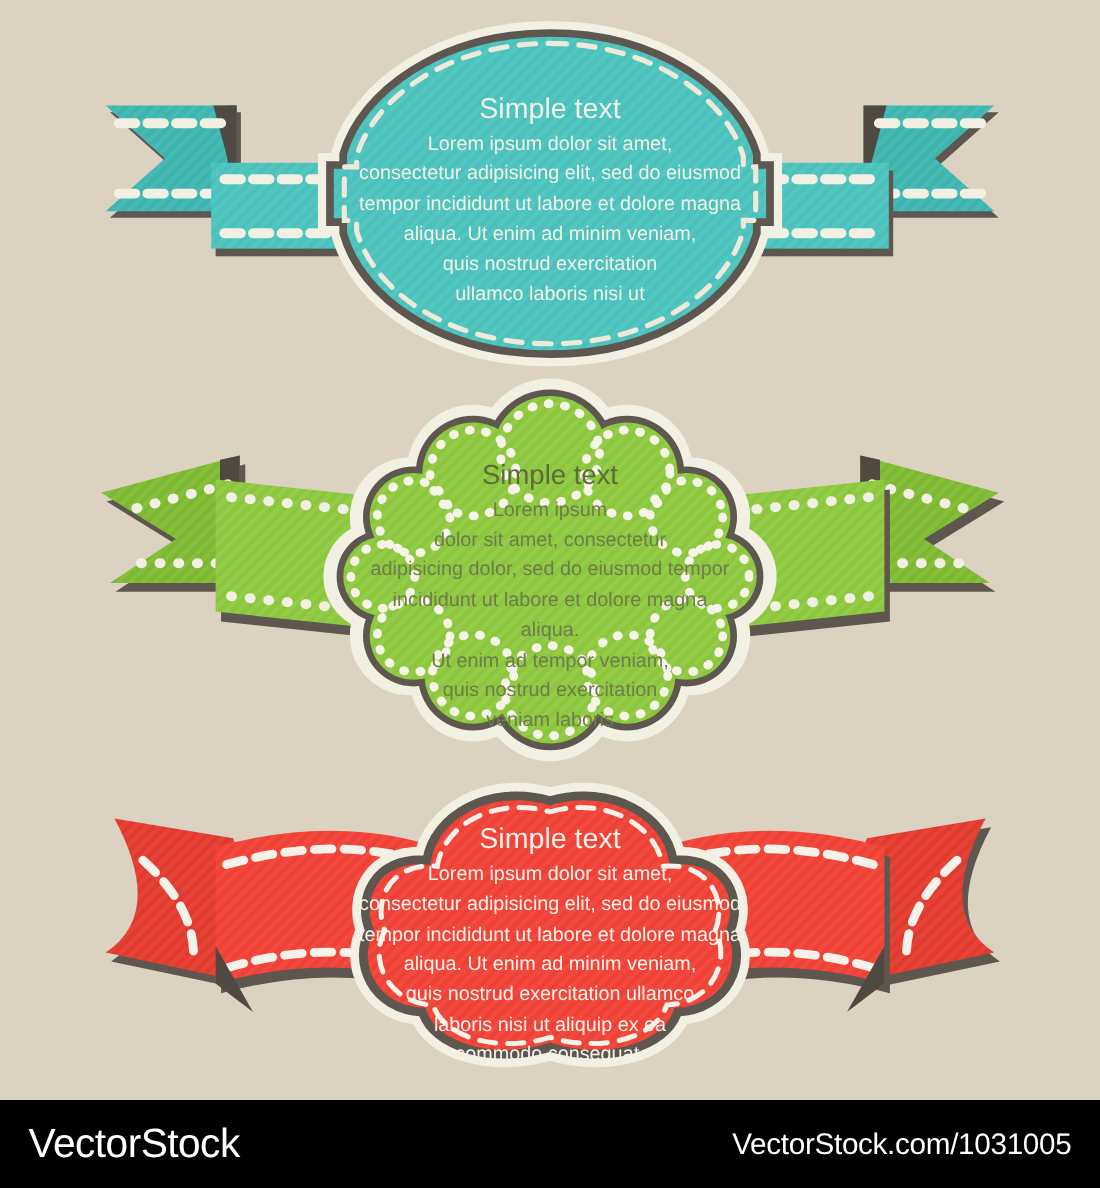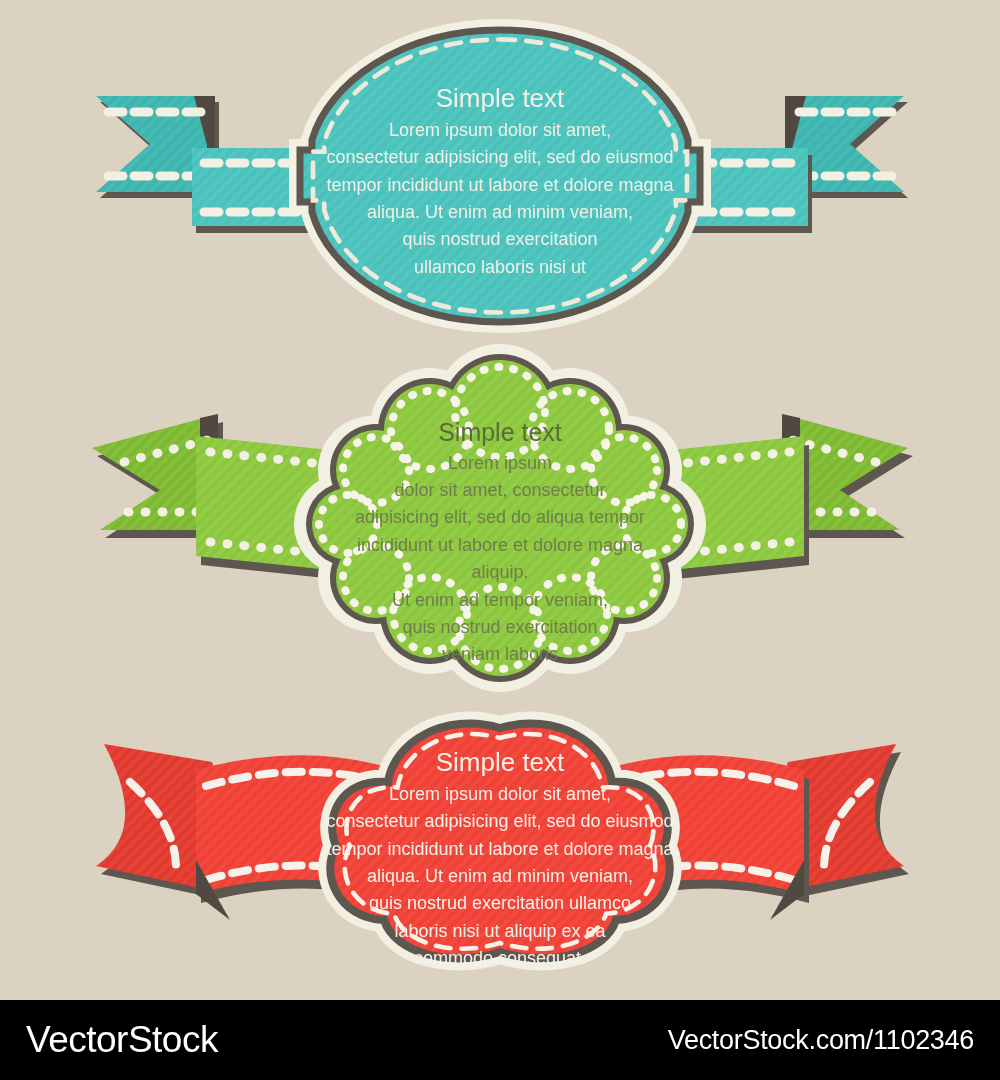--- a/index.html
+++ b/index.html
@@ -308,36 +308,36 @@
     <div class="label-body">tempor incididunt ut labore et dolore magna</div>
     <div class="label-body">aliqua. Ut enim ad minim veniam,</div>
     <div class="label-body">quis nostrud exercitation</div>
     <div class="label-body">ullamco laboris nisi ut</div>
   </div>
 
   <div class="label-text" id="green-text">
     <div class="label-title">Simple text</div>
     <div class="label-body">Lorem ipsum</div>
     <div class="label-body">dolor sit amet, consectetur</div>
-    <div class="label-body">adipisicing elit, sed do aliqua   tempor</div>
-    <div class="label-body">incididunt ut labore et dolore magna aliquip.</div>
+    <div class="label-body">adipisicing dolor, sed do eiusmod   tempor</div>
+    <div class="label-body">incididunt ut labore et dolore magna aliqua.</div>
     <div class="label-body">Ut enim ad tempor veniam,</div>
     <div class="label-body">quis nostrud exercitation</div>
     <div class="label-body">veniam laboris</div>
   </div>
 
   <div class="label-text" id="red-text">
     <div class="label-title">Simple text</div>
     <div class="label-body">Lorem ipsum dolor sit amet,</div>
     <div class="label-body">consectetur adipisicing elit, sed do eiusmod</div>
     <div class="label-body">tempor incididunt ut labore et dolore magna</div>
     <div class="label-body">aliqua. Ut enim ad minim veniam,</div>
     <div class="label-body">quis nostrud exercitation ullamco</div>
     <div class="label-body">laboris nisi ut aliquip ex ea</div>
     <div class="label-body">commodo consequat.</div>
   </div>
 
   <div id="footer">
     <span class="brand">VectorStock</span>
-    <span class="url">VectorStock.com/1102346</span>
+    <span class="url">VectorStock.com/1031005</span>
   </div>
 
 </div>
 
 </body></html>

